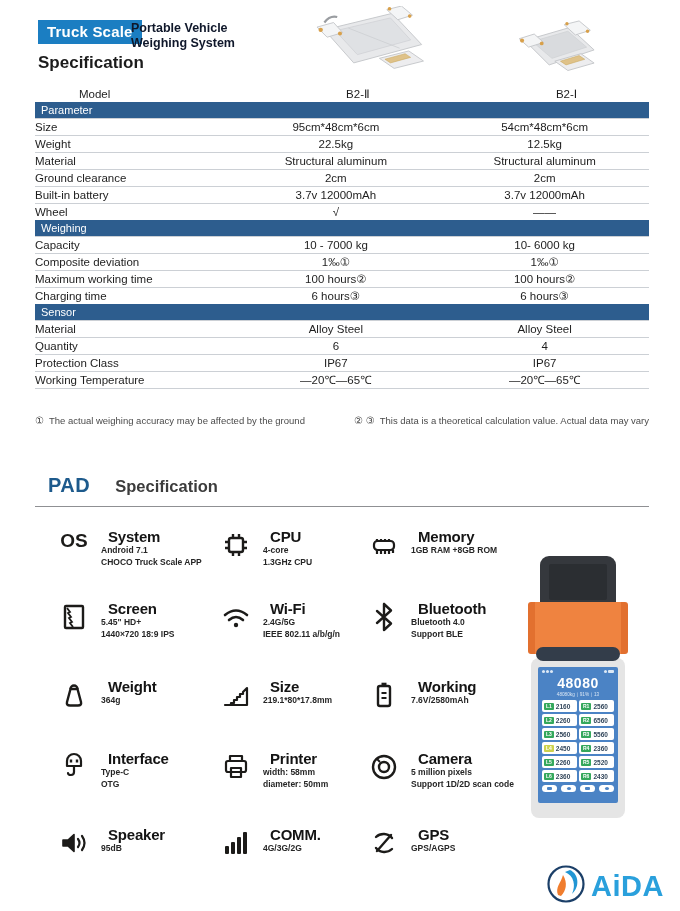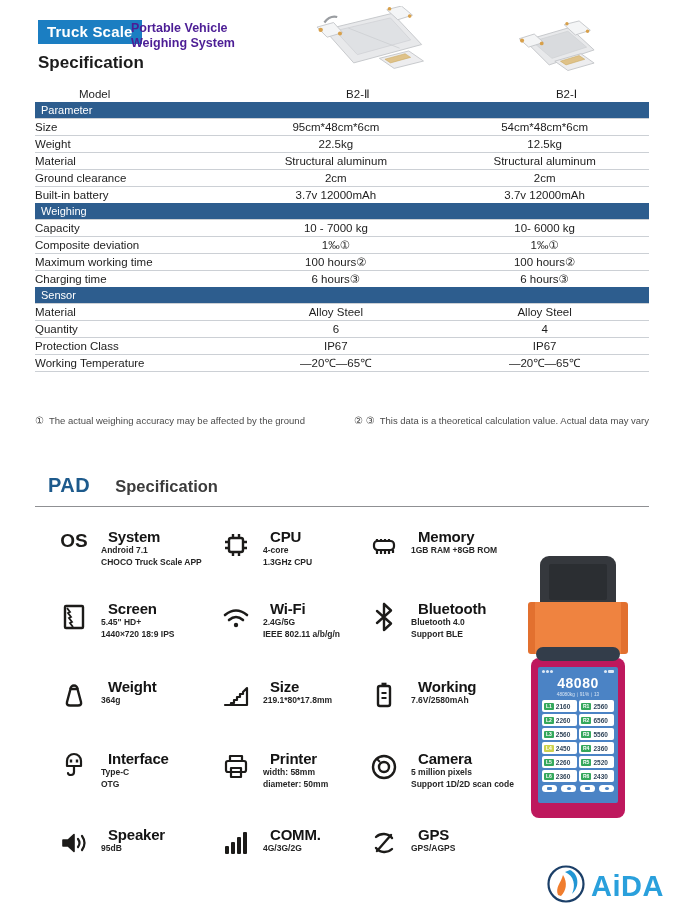--- a/index.html
+++ b/index.html
@@ -2,21 +2,21 @@
 <html><head>
 <meta charset="utf-8">
 <style>
   * { margin:0; padding:0; box-sizing:border-box; }
   html,body { width:680px; height:911px; background:#ffffff; font-family:"Liberation Sans", sans-serif; }
   #page { position:relative; width:680px; height:911px; background:#fff; overflow:hidden; }
 
   
   .brand-box { position:absolute; left:38px; top:20px; background:#1b7ec2; color:#fff;
     font-size:15px; font-weight:bold; padding:3px 9px 4px; letter-spacing:0.2px; }
-  .subtitle { position:absolute; left:131px; top:21px; color:#4c1d95; font-size:12.5px;
+  .subtitle { position:absolute; left:131px; top:21px; color:#0f172a; font-size:12.5px;
     line-height:1.18; font-weight:600; }
   .spec-title { position:absolute; left:38px; top:53px; font-size:17px; font-weight:700; color:#1c1c1c; }
 
   .product-img { position:absolute; }
   .product-img-1 { left:292px; top:6px; }
   .product-img-2 { left:500px; top:20px; }
 
   
   .spec-table-wrap { position:absolute; left:35px; top:85px; width:614px; }
   table.spec { width:100%; border-collapse:collapse; font-size:11.5px; color:#1d1d1d; }
@@ -52,21 +52,21 @@
   .pad-line:empty { display:none; }
 
   
   .device { position:absolute; left:528px; top:556px; width:100px; }
   .dev-cap { width:76px; height:48px; margin:0 auto; background:#35383d; border-radius:9px 9px 2px 2px;
     position:relative; }
   .dev-cap::after { content:""; position:absolute; left:9px; right:9px; top:8px; bottom:4px; background:#2b2e32; border-radius:2px; }
   .dev-orange { width:100px; height:52px; margin-top:-2px; border-radius:3px; position:relative; z-index:2;
     background:linear-gradient(90deg,#e2702f 0 7%, #ef8340 7% 93%, #e2702f 93%); }
   .dev-slot { width:84px; height:14px; margin:-7px auto 0; background:#333d4a; border-radius:7px; position:relative; z-index:3; }
-  .dev-body { width:94px; height:160px; margin:-3px auto 0; background:#be185d; border-radius:8px;
+  .dev-body { width:94px; height:160px; margin:-3px auto 0; background:#e5e5e5; border-radius:8px;
     position:relative; z-index:1; padding-top:9px; }
   .dev-screen { width:80px; height:136px; margin:0 auto; background:#4b83c5; border-radius:2px;
     overflow:hidden; display:flex; flex-direction:column; }
   .scr-status { display:flex; justify-content:space-between; padding:2px 4px 0; height:7px; }
   .scr-status .dots, .scr-status .batt { display:flex; gap:1px; align-items:center; }
   .scr-status i { display:block; width:3px; height:3px; background:#dce8f5; border-radius:50%; }
   .scr-status .batt i { width:6px; height:3px; border-radius:1px; }
   .scr-big { text-align:center; color:#fff; font-weight:700; font-size:14px; line-height:1.1; margin-top:2px; letter-spacing:0.5px; }
   .scr-sub { text-align:center; color:#d9e6f4; font-size:6px; transform:scale(0.78); transform-origin:center top; height:7px; }
   .scr-grid { display:grid; grid-template-columns:1fr 1fr; gap:2px; margin:2px 4px 0; }
@@ -154,20 +154,25 @@
       <tr class="data">
         <td class="lbl">Ground clearance</td>
         <td class="val">2cm</td>
         <td class="val">2cm</td>
       </tr>
       <tr class="data">
         <td class="lbl">Built-in battery</td>
         <td class="val">3.7v 12000mAh</td>
         <td class="val">3.7v 12000mAh</td>
       </tr>
+      <tr class="data">
+        <td class="lbl">Wheel</td>
+        <td class="val">√</td>
+        <td class="val">——</td>
+      </tr>
       <tr class="bar">
         <td colspan="3">Weighing</td>
       </tr>
       <tr class="data">
         <td class="lbl">Capacity</td>
         <td class="val">10 - 7000 kg</td>
         <td class="val">10- 6000 kg</td>
       </tr>
       <tr class="data">
         <td class="lbl">Composite deviation</td>

